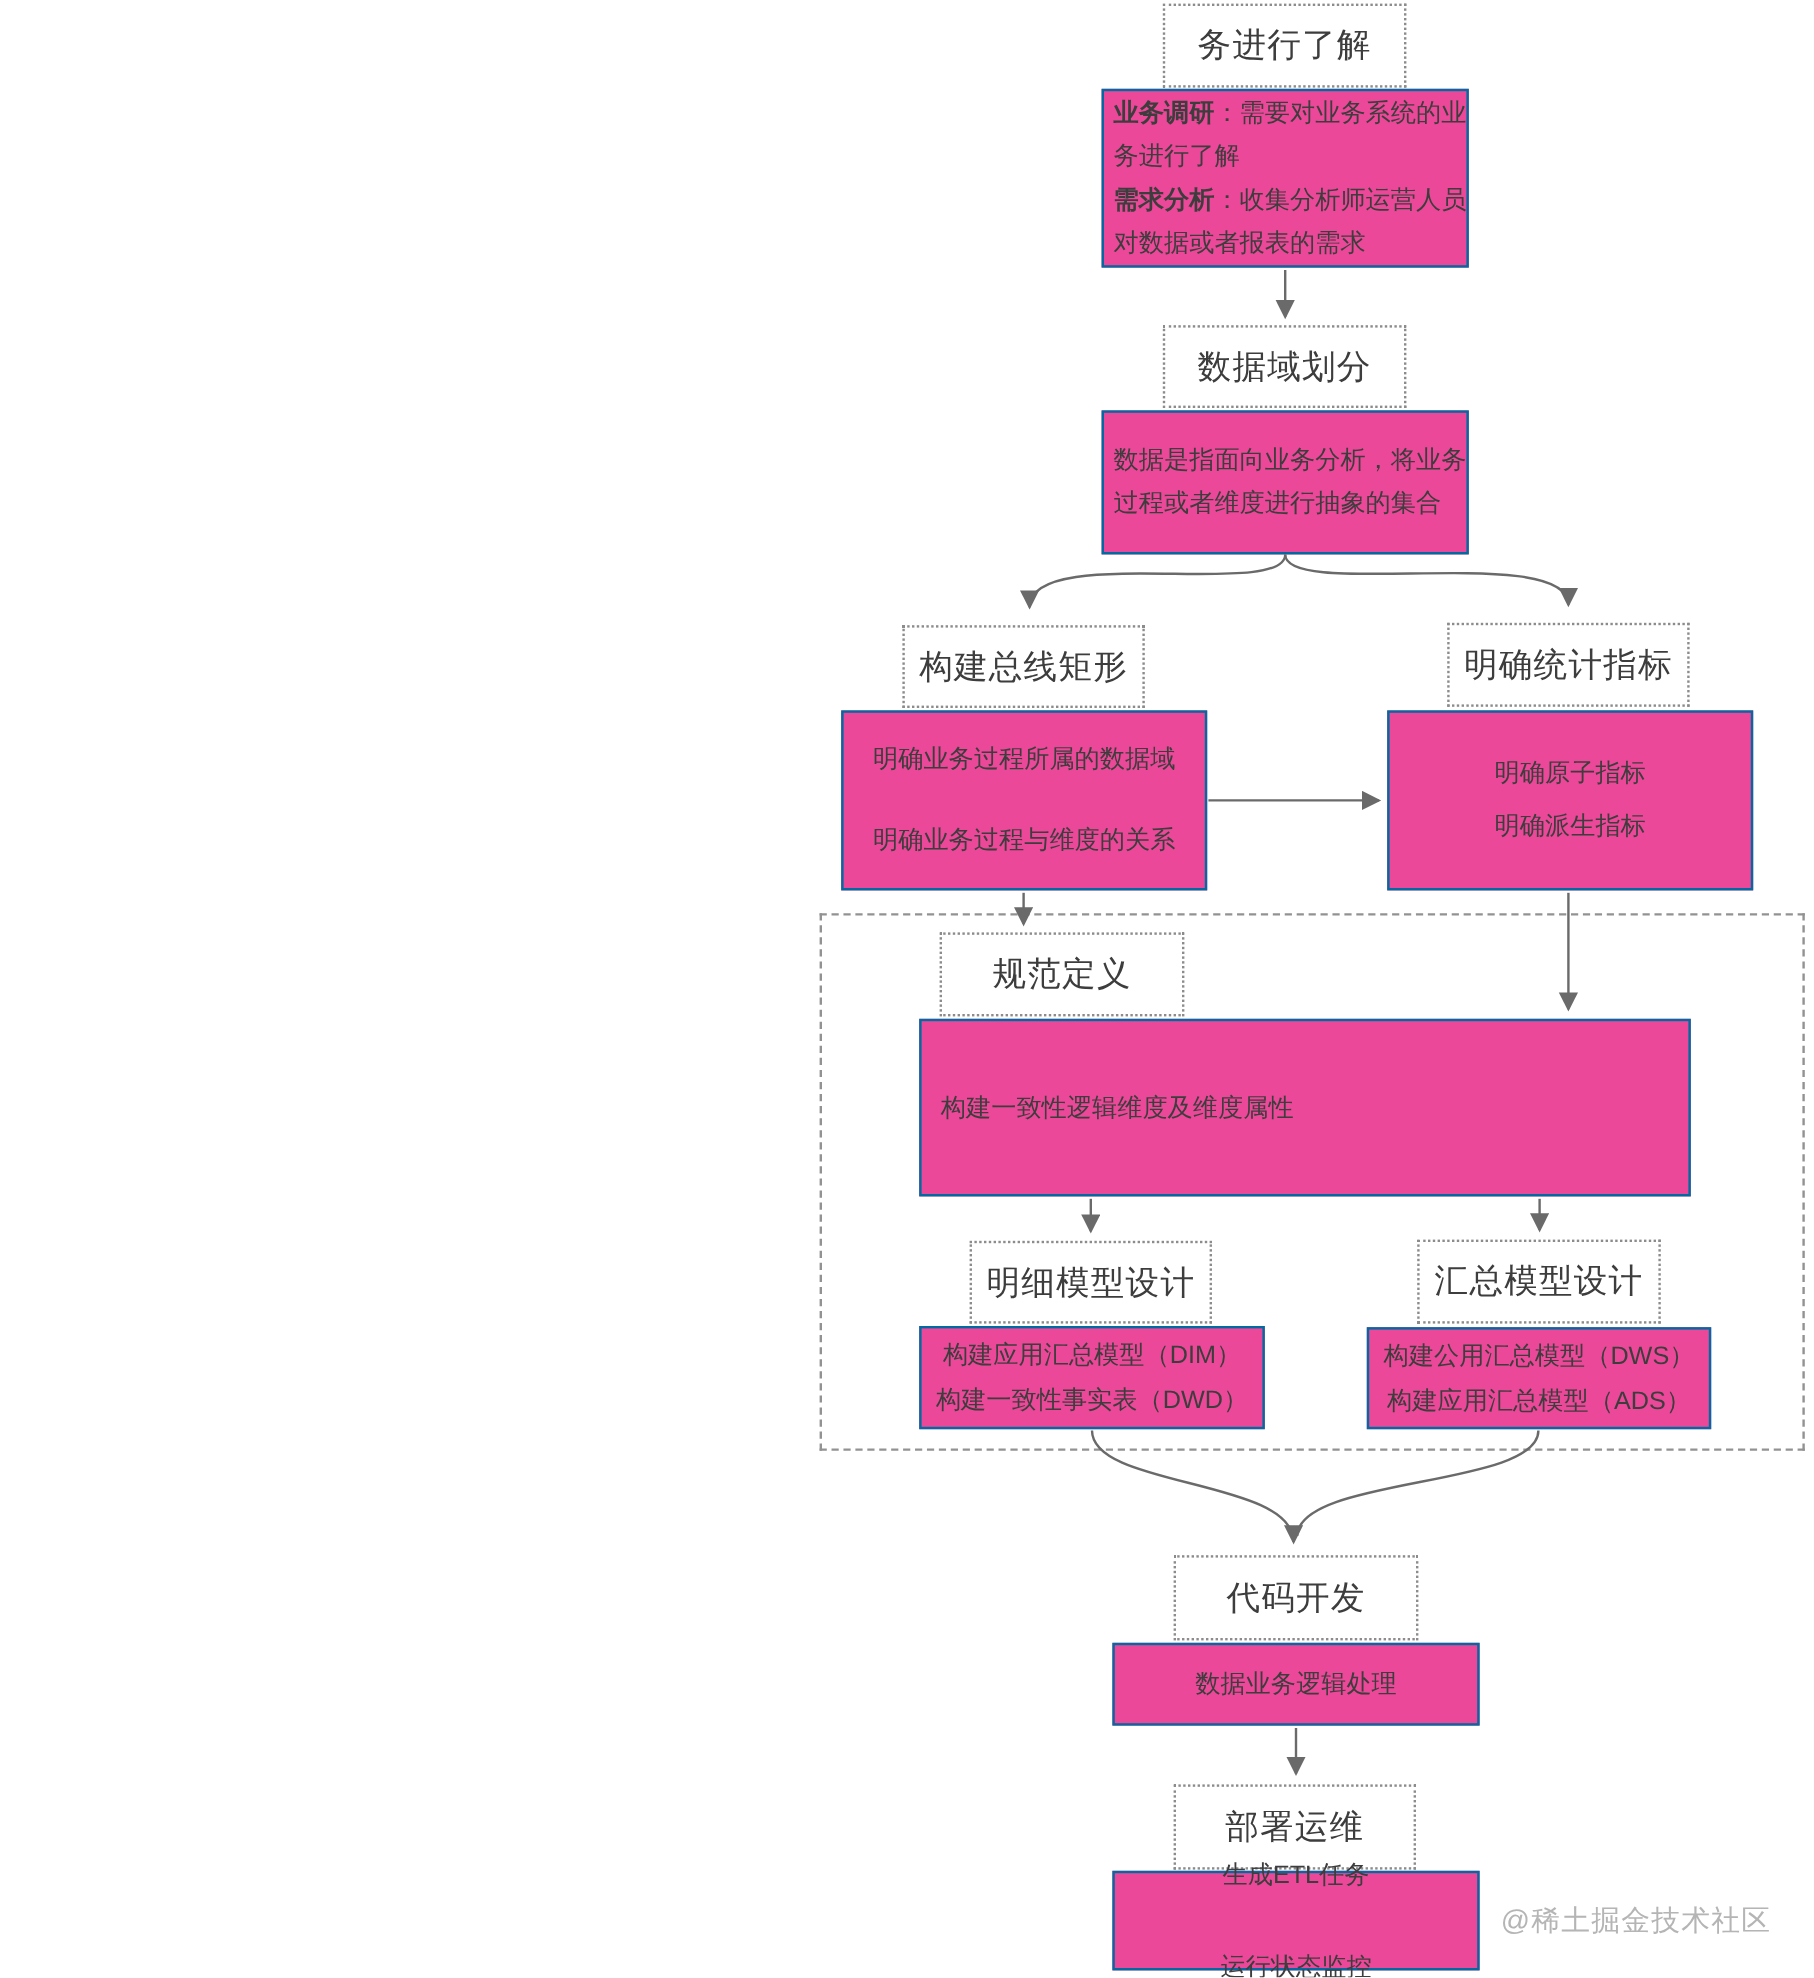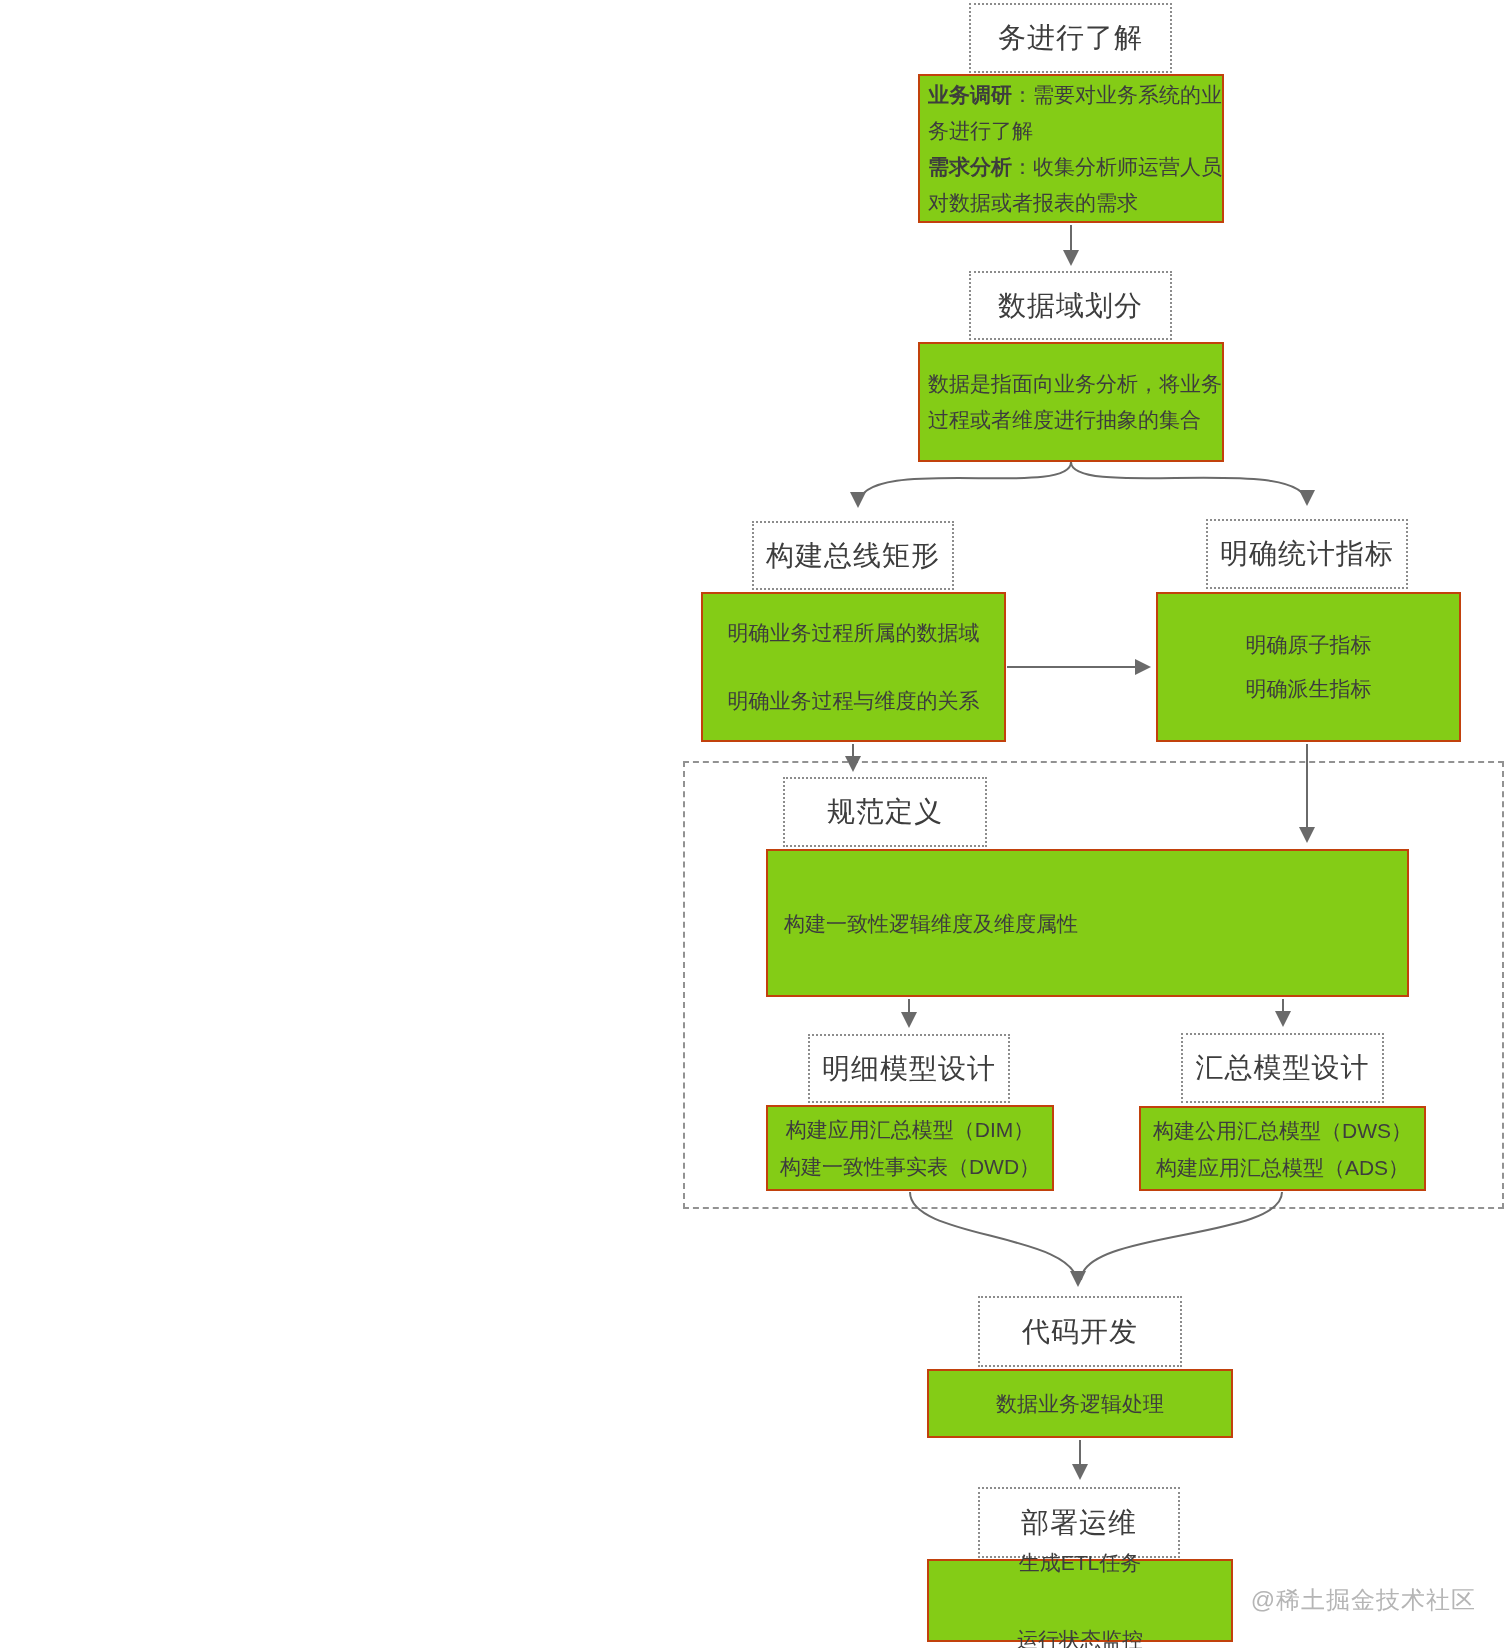--- a/index.html
+++ b/index.html
@@ -6,21 +6,21 @@
   #canvas{
     position:relative;width:1512px;height:1648px;background:#ffffff;overflow:hidden;
     font-family:"Liberation Sans","DejaVu Sans",sans-serif;color:#3d3d3d;
   }
   .dashed-node{
     position:absolute;box-sizing:border-box;border:2px dotted #8c8c8c;background:#ffffff;
     display:flex;align-items:center;justify-content:center;
     font-size:28px;letter-spacing:1px;color:#3d3d3d;
   }
   .solid-node{
-    position:absolute;box-sizing:border-box;border:2px solid #c2410c;background:#84cc16;
+    position:absolute;box-sizing:border-box;border:2px solid #0369a1;background:#ec4899;
     display:flex;flex-direction:column;justify-content:center;
     font-size:21px;line-height:37px;color:#3d3d3d;
   }
   .solid-node.center{align-items:center;text-align:center;}
   .solid-node.left{align-items:flex-start;padding:0 8px;}
   .solid-node.left.pad16{padding:0 16px;}
   .solid-node .line{white-space:nowrap;}
   .group-box{
     position:absolute;box-sizing:border-box;border:2px dashed #929292;background:transparent;
   }

